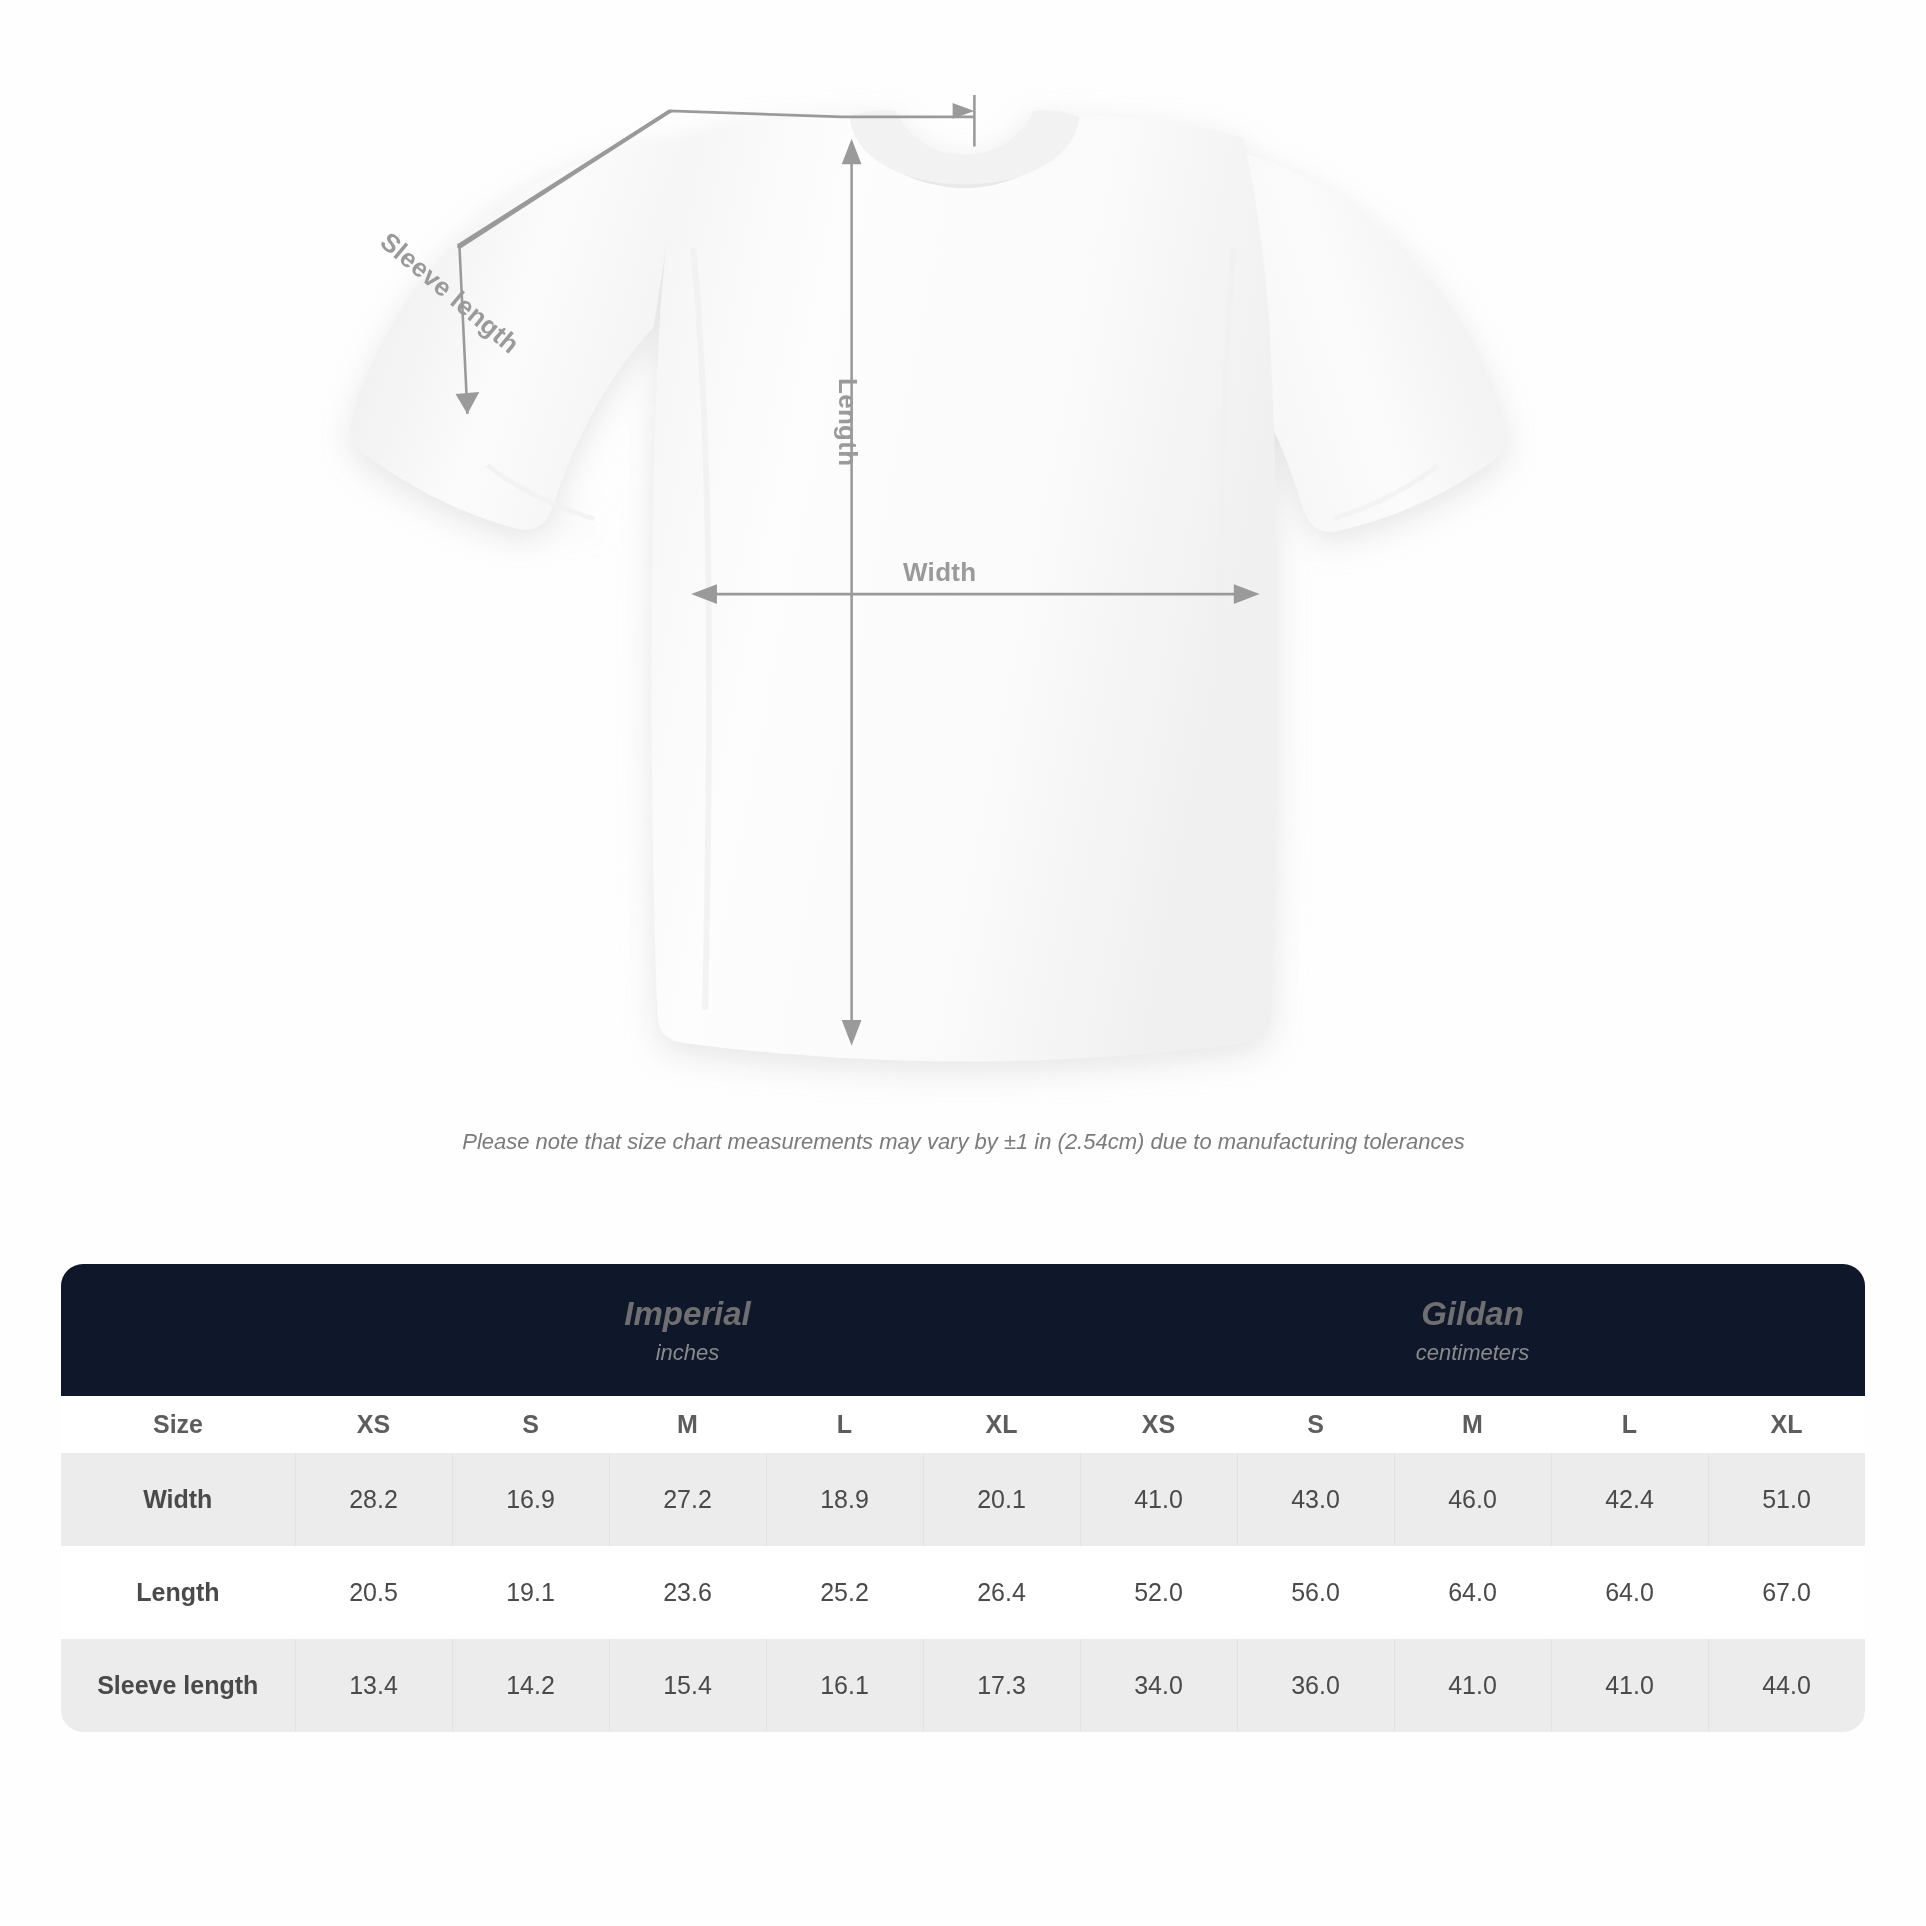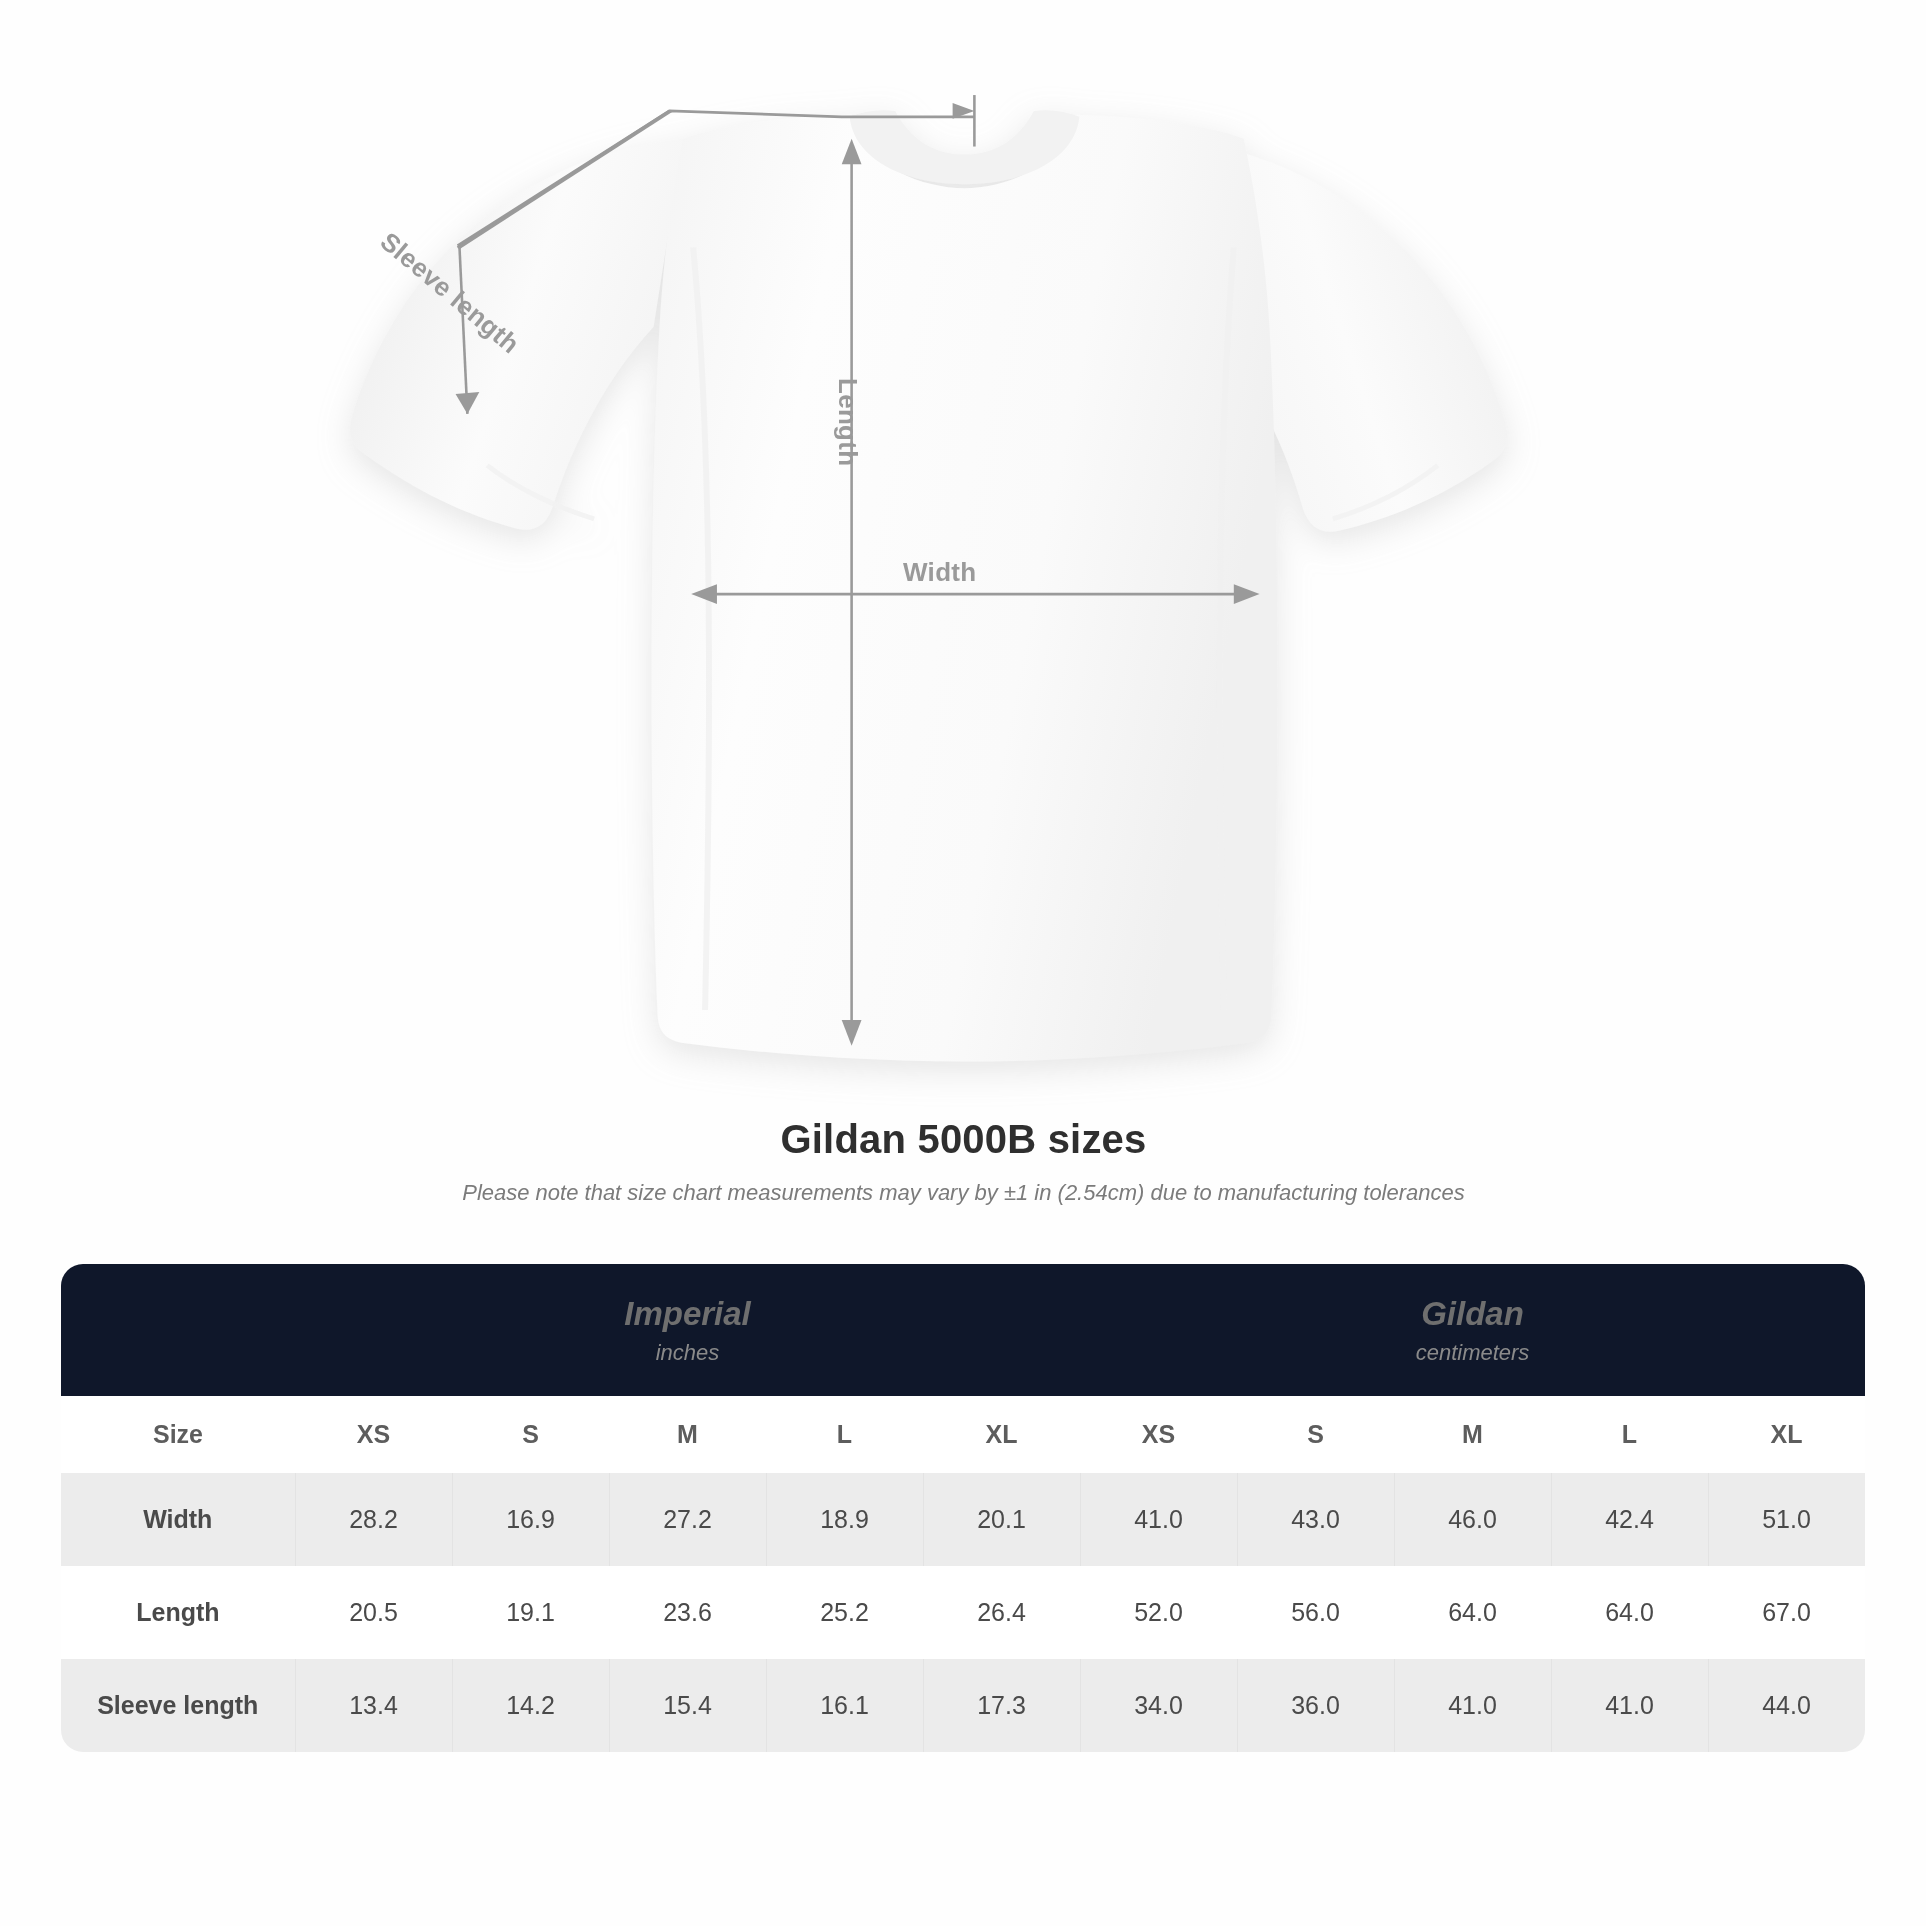--- a/index.html
+++ b/index.html
@@ -123,21 +123,21 @@
   }
   .unit-sub {
     font-size: 22px;
     font-style: italic;
     color: #8a8a8a;
     margin-top: 6px;
   }
 
   .head-row td {
     background: #ffffff;
-    padding: 24px 0;
+    padding: 14px 0;
     font-size: 25px;
     font-weight: bold;
     color: #5d5d5d;
     border-bottom: 1px solid #e9e9e9;
     border-right: 1px solid #efefef;
   }
   .head-row td:last-child { border-right: none; }
   .head-row td.rowlabel { color: #5d5d5d; }
 
   .data-row td {
@@ -242,21 +242,20 @@
         <path d="M1272,600 L1246,590 L1246,610 Z" fill="#9a9a9a" stroke="none"></path>
       </g>
     </svg>
 
     <div class="diagram-label label-sleeve">Sleeve length</div>
     <div class="diagram-label label-length">Length</div>
     <div class="diagram-label label-width">Width</div>
   </div>
 
   <div class="title-block">
-    <h1 class="chart-title">Gildan 5000B sizes</h1>
     <p class="chart-note">Please note that size chart measurements may vary by ±1 in (2.54cm) due to manufacturing tolerances</p>
   </div>
 
   <div class="table-wrap">
     <table class="size-table">
       <colgroup>
         <col class="c-label">
         <col class="c-data">
           <col class="c-data">
           <col class="c-data">

